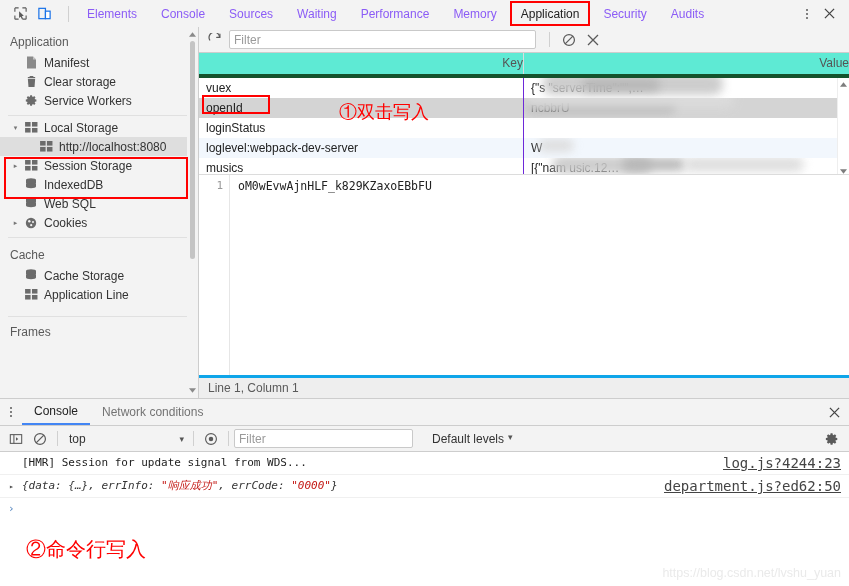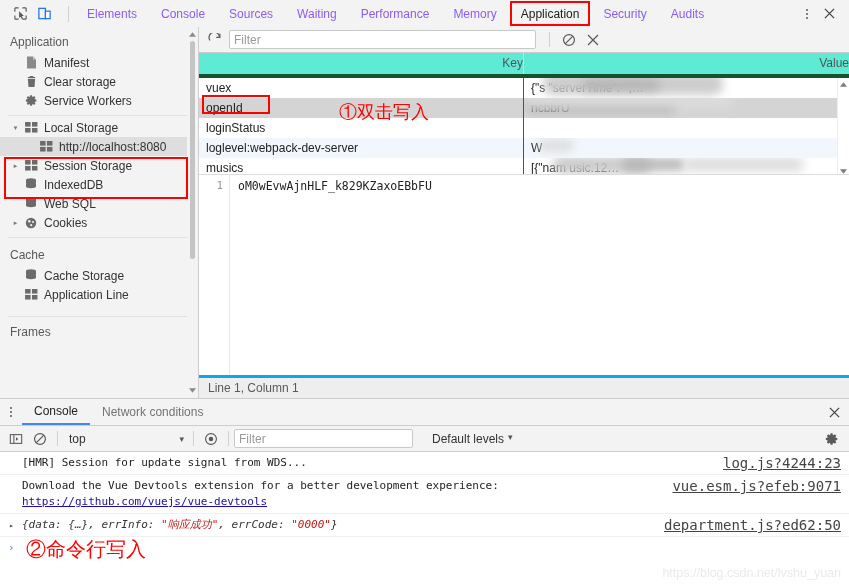--- a/index.html
+++ b/index.html
@@ -555,24 +555,20 @@
       </div>
     </div>
 
     <div class="console-body">
 
       <div class="log">
         <span class="msg">[HMR] Session for update signal from WDS...</span>
         <span class="src">log.js?4244:23</span>
       </div>
 
-      <div class="log">
-        <span class="msg"><span>Download the Vue Devtools extension for a better development experience:</span><br><span class="link">https://github.com/vuejs/vue-devtools</span></span>
-        <span class="src">vue.esm.js?efeb:9071</span>
-      </div>
 
       <div class="log">
         <span class="expander">▸</span>
         <span class="msg obj"><span>{data: {…}, errInfo: </span><span class="str">"响应成功"</span><span>, errCode: </span><span class="str">"0000"</span><span>}</span></span>
         <span class="src">department.js?ed62:50</span>
       </div>
 
       <div class="prompt-row">
         <span class="caret">›</span>
       </div>

